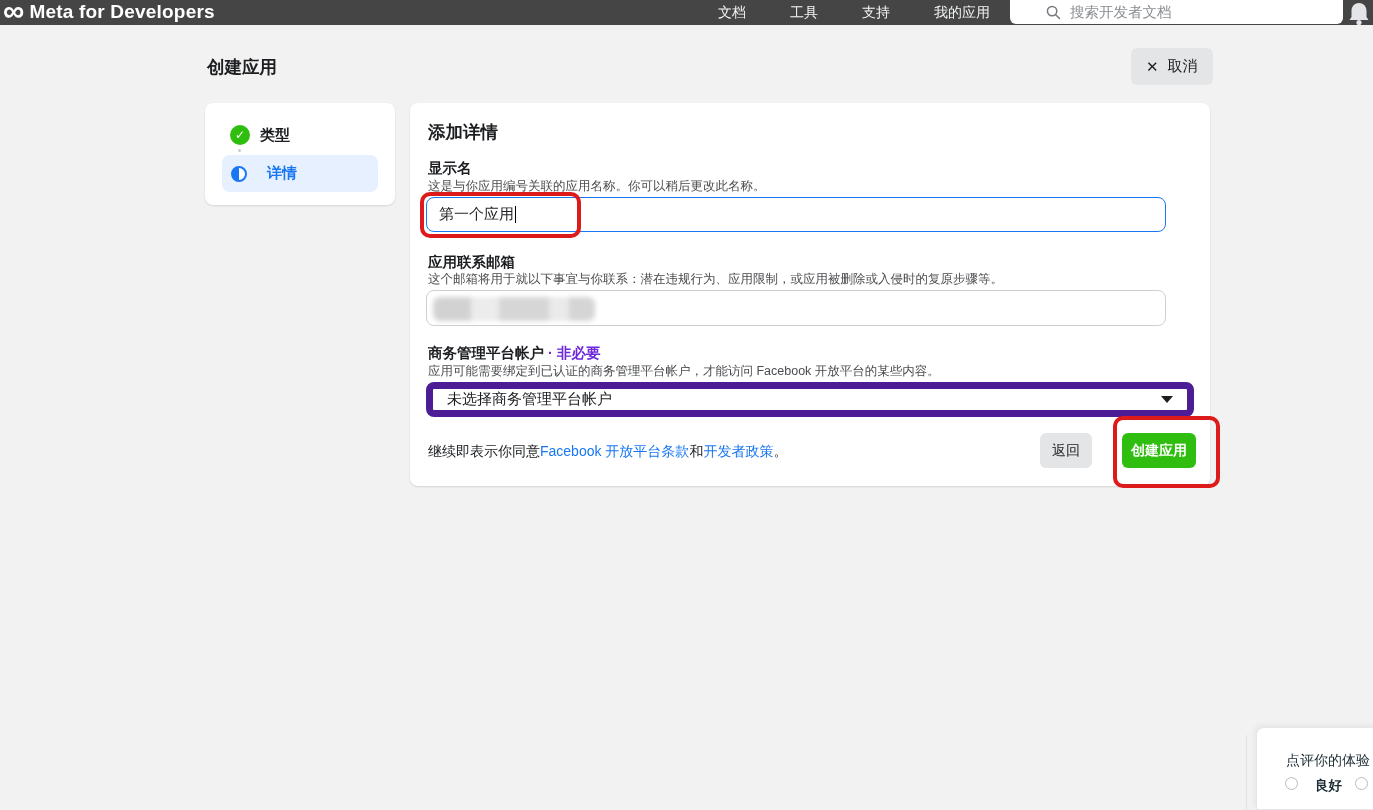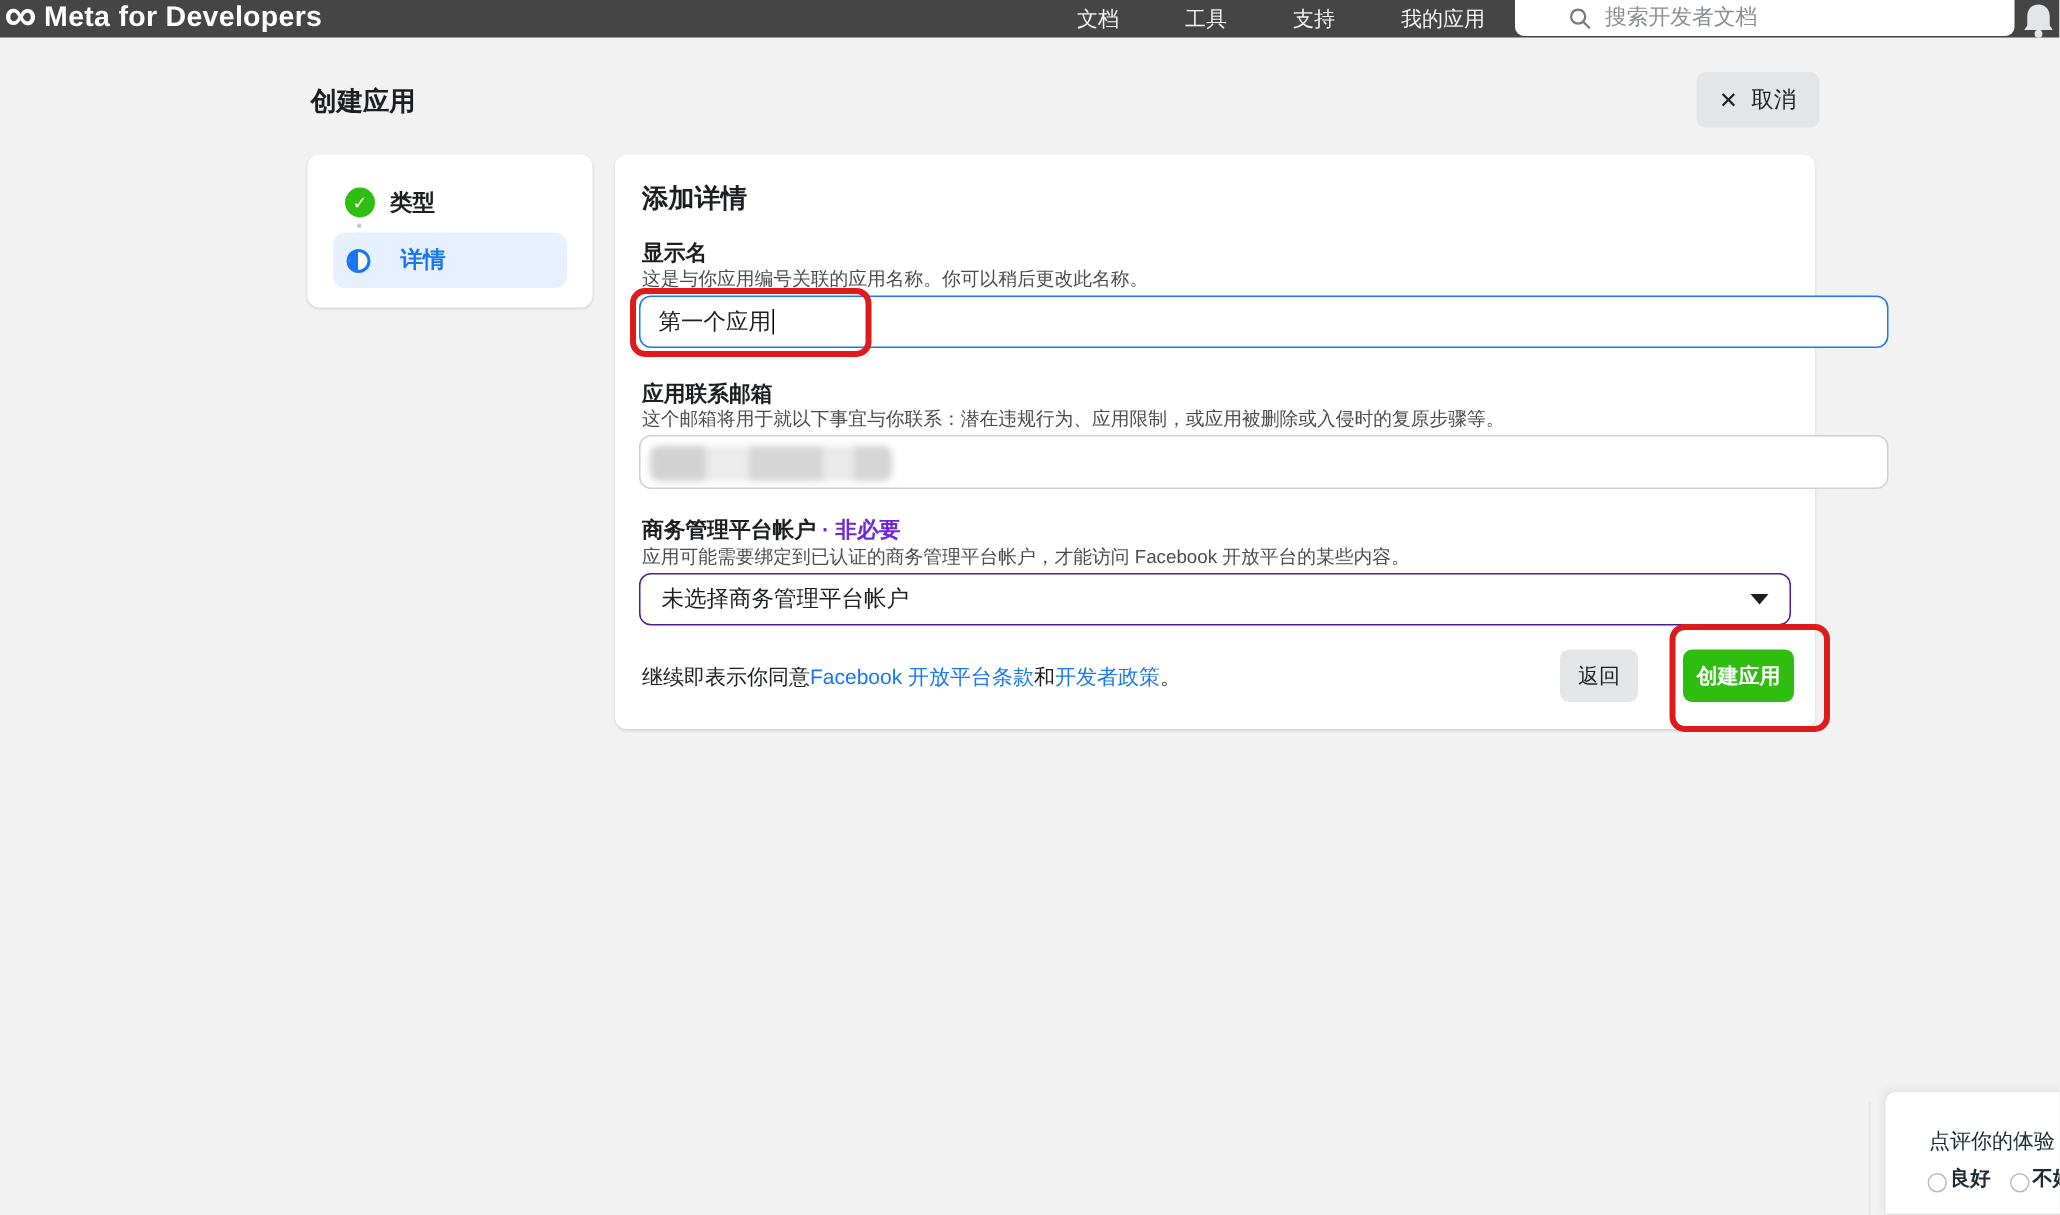--- a/index.html
+++ b/index.html
@@ -56,35 +56,35 @@
     background:linear-gradient(90deg,#1877f2 0 50%,#ffffff 50% 100%);
   }
   .step-label-current { font-size:15px; font-weight:bold; color:#1877f2; }
   
   .form-card { left:410px; top:103px; width:800px; height:383px; }
   .form-heading { position:absolute; left:18px; top:17px; font-size:17.5px; font-weight:bold; }
   .field-label { position:absolute; left:18px; font-size:14.5px; font-weight:bold; }
   .optional { font-weight:bold; color:#6d28d9; }
   .field-desc { position:absolute; left:18px; font-size:12.5px; color:#4b4c4f; }
   .text-input {
-    position:absolute; left:16px; width:833px; height:35px;
+    position:absolute; left:16px; width:740px; height:35px;
     border:1px solid #ccd0d5; border-radius:8px; background:#fff;
     display:flex; align-items:center; padding:0 12px; font-size:15px; cursor:text;
   }
   .input-name { top:94px; border:1.5px solid #1877f2; }
   .caret-line { display:inline-block; width:1px; height:17px; background:#000; margin-left:1px; animation:blink 1.1s steps(1) infinite; }
   @keyframes blink { 50% { opacity:0; } }
   .input-email { top:187px; height:36px; }
   .redact { position:absolute; left:6px; top:6px; width:162px; height:24px; border-radius:7px; overflow:hidden; display:flex; filter:blur(2.5px); }
   .redact span { height:100%; }
   .r1{width:38px;background:#d2d2d2;} .r2{width:28px;background:#ececec;} .r3{width:50px;background:#d6d6d6;}
   .r4{width:20px;background:#eaeaea;} .r5{width:26px;background:#d5d5d5;}
   .select-box {
     position:absolute; left:16px; top:279px; width:768px; height:35px;
-    border:1px solid #4c1d95; border-radius:8px; background:#fff;
+    border:7px solid #4c1d95; border-radius:8px; background:#fff;
     display:flex; align-items:center; justify-content:space-between; padding:0 14px;
     font-size:15px; cursor:pointer;
   }
   .select-caret { width:0; height:0; border-left:6px solid transparent; border-right:6px solid transparent; border-top:7px solid #1c1e21; }
   .terms { position:absolute; left:18px; top:340px; font-size:14px; }
   .terms a { color:#1877f2; text-decoration:none; cursor:pointer; }
   .back-btn {
     position:absolute; left:630px; top:330px; height:35px; padding:0 12px;
     background:#e4e5e7; border-radius:6px; border:none; font-size:14px; cursor:pointer;
     font-family:inherit; color:#1c1e21;
@@ -100,21 +100,21 @@
   .annot-submit { left:1113px; top:416px; width:107px; height:72px; }
   
   .feedback-line { position:absolute; left:1246px; top:735px; width:1px; height:75px; background:#e3e3e3; }
   .feedback-card {
     position:absolute; left:1256px; top:727px; width:130px; height:83px;
     background:#fff; border:1px solid #e4e6eb; border-radius:8px 0 0 0;
     box-shadow:-2px -2px 6px rgba(0,0,0,.05);
   }
   .feedback-title { position:absolute; left:29px; top:24px; font-size:14px; color:#1c2b33; }
   .feedback-opts { position:absolute; left:28px; top:49px; display:flex; align-items:center; gap:13px; }
-  .radio-opt { display:flex; align-items:flex-end; gap:2px; cursor:pointer; white-space:nowrap; }
+  .radio-opt { display:flex; align-items:flex-start; gap:17px; cursor:pointer; white-space:nowrap; }
   .radio-circle { width:13px; height:13px; border-radius:50%; border:1px solid #b8bcc2; background:#fff; flex:none; }
   .radio-label { font-size:13.5px; font-weight:bold; color:#1c2b33; }
 </style>
 </head>
 <body>
 
 <div class="navbar">
   <div class="logo">
     <span class="inf">∞</span>
     <span class="logo-text">Meta for Developers</span>

